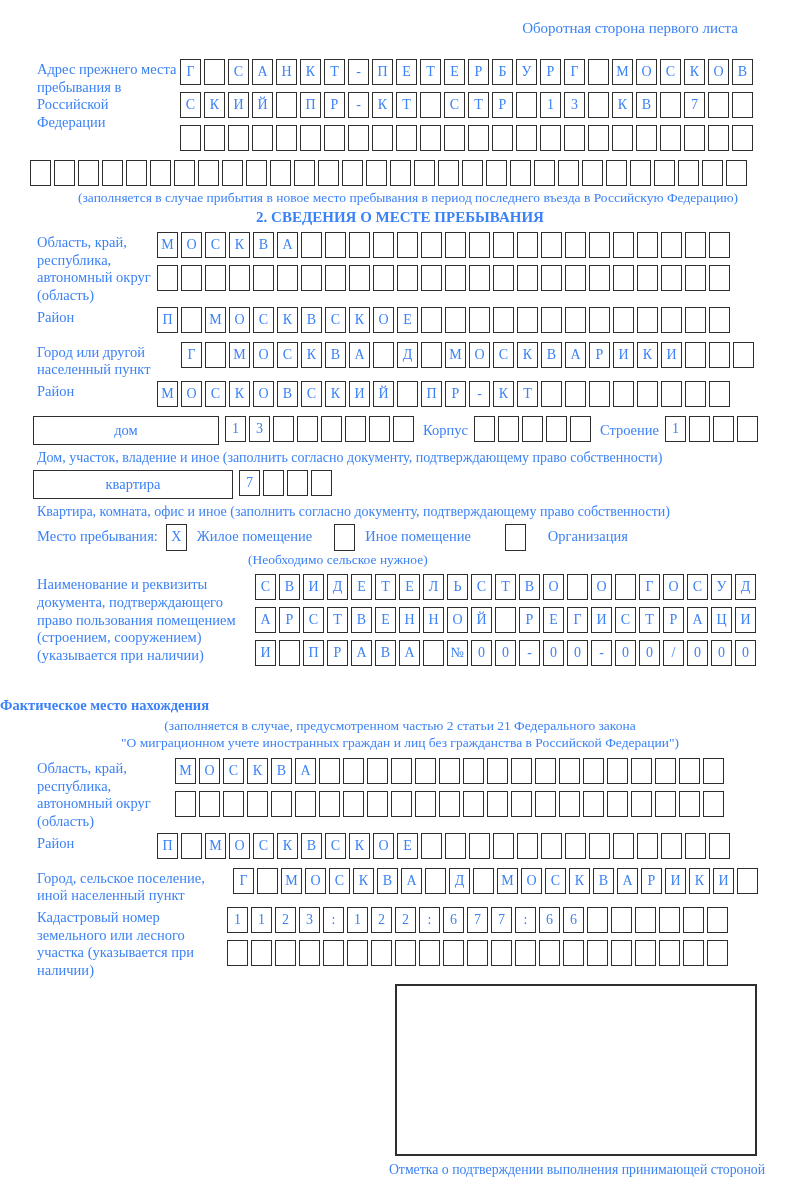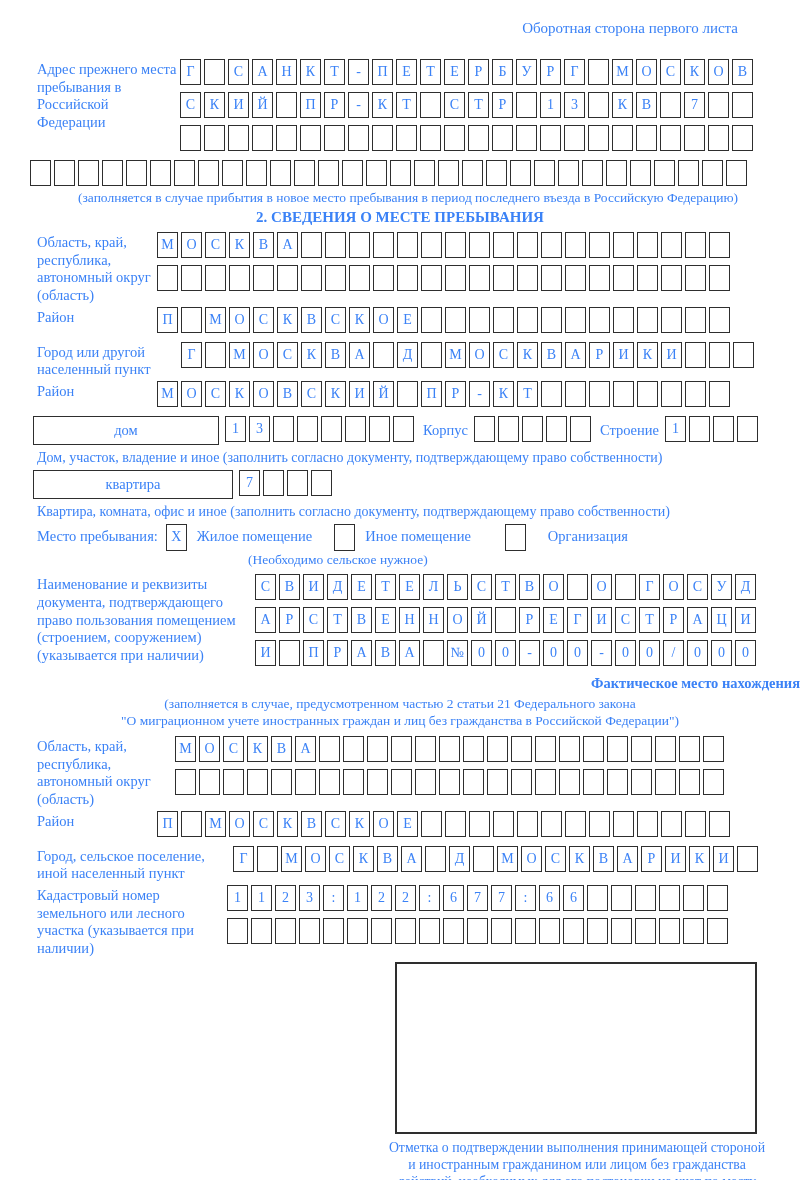--- a/index.html
+++ b/index.html
@@ -50,21 +50,21 @@
   .inline{display:inline-block;}
   .caption{font-size:14px;padding-left:37px;margin:0 0 4px;}
   .mestorow{padding-left:37px;margin:3px 0 1px;font-size:14.5px;white-space:nowrap;}
   .chk{
     display:inline-block;box-sizing:border-box;
     width:21px;height:27px;border:1.5px solid #2e2e2e;
     margin:0 10px 0 8px;text-align:center;font-size:14px;line-height:24px;
     vertical-align:middle;background:#fff;
   }
   .choose-note{padding-left:248px;font-size:13.5px;margin:1px 0 4px;}
-  .fact-title{font-weight:bold;text-align:right;font-size:14.5px;margin:2px 0 4px;}
+  .fact-title{font-weight:bold;text-align:left;font-size:14.5px;margin:24px 0 4px;}
   .fact-note{font-size:13.5px;text-align:center;line-height:1.25;}
   .fact-note.last{margin-bottom:6px;}
   .stampbox{
     width:358px;height:168px;
     border:2px solid #2e2e2e;
     margin:4px 0 0 395px;
     background:#fff;
   }
   .stampcap{
     width:378px;margin:5px 0 0 388px;

